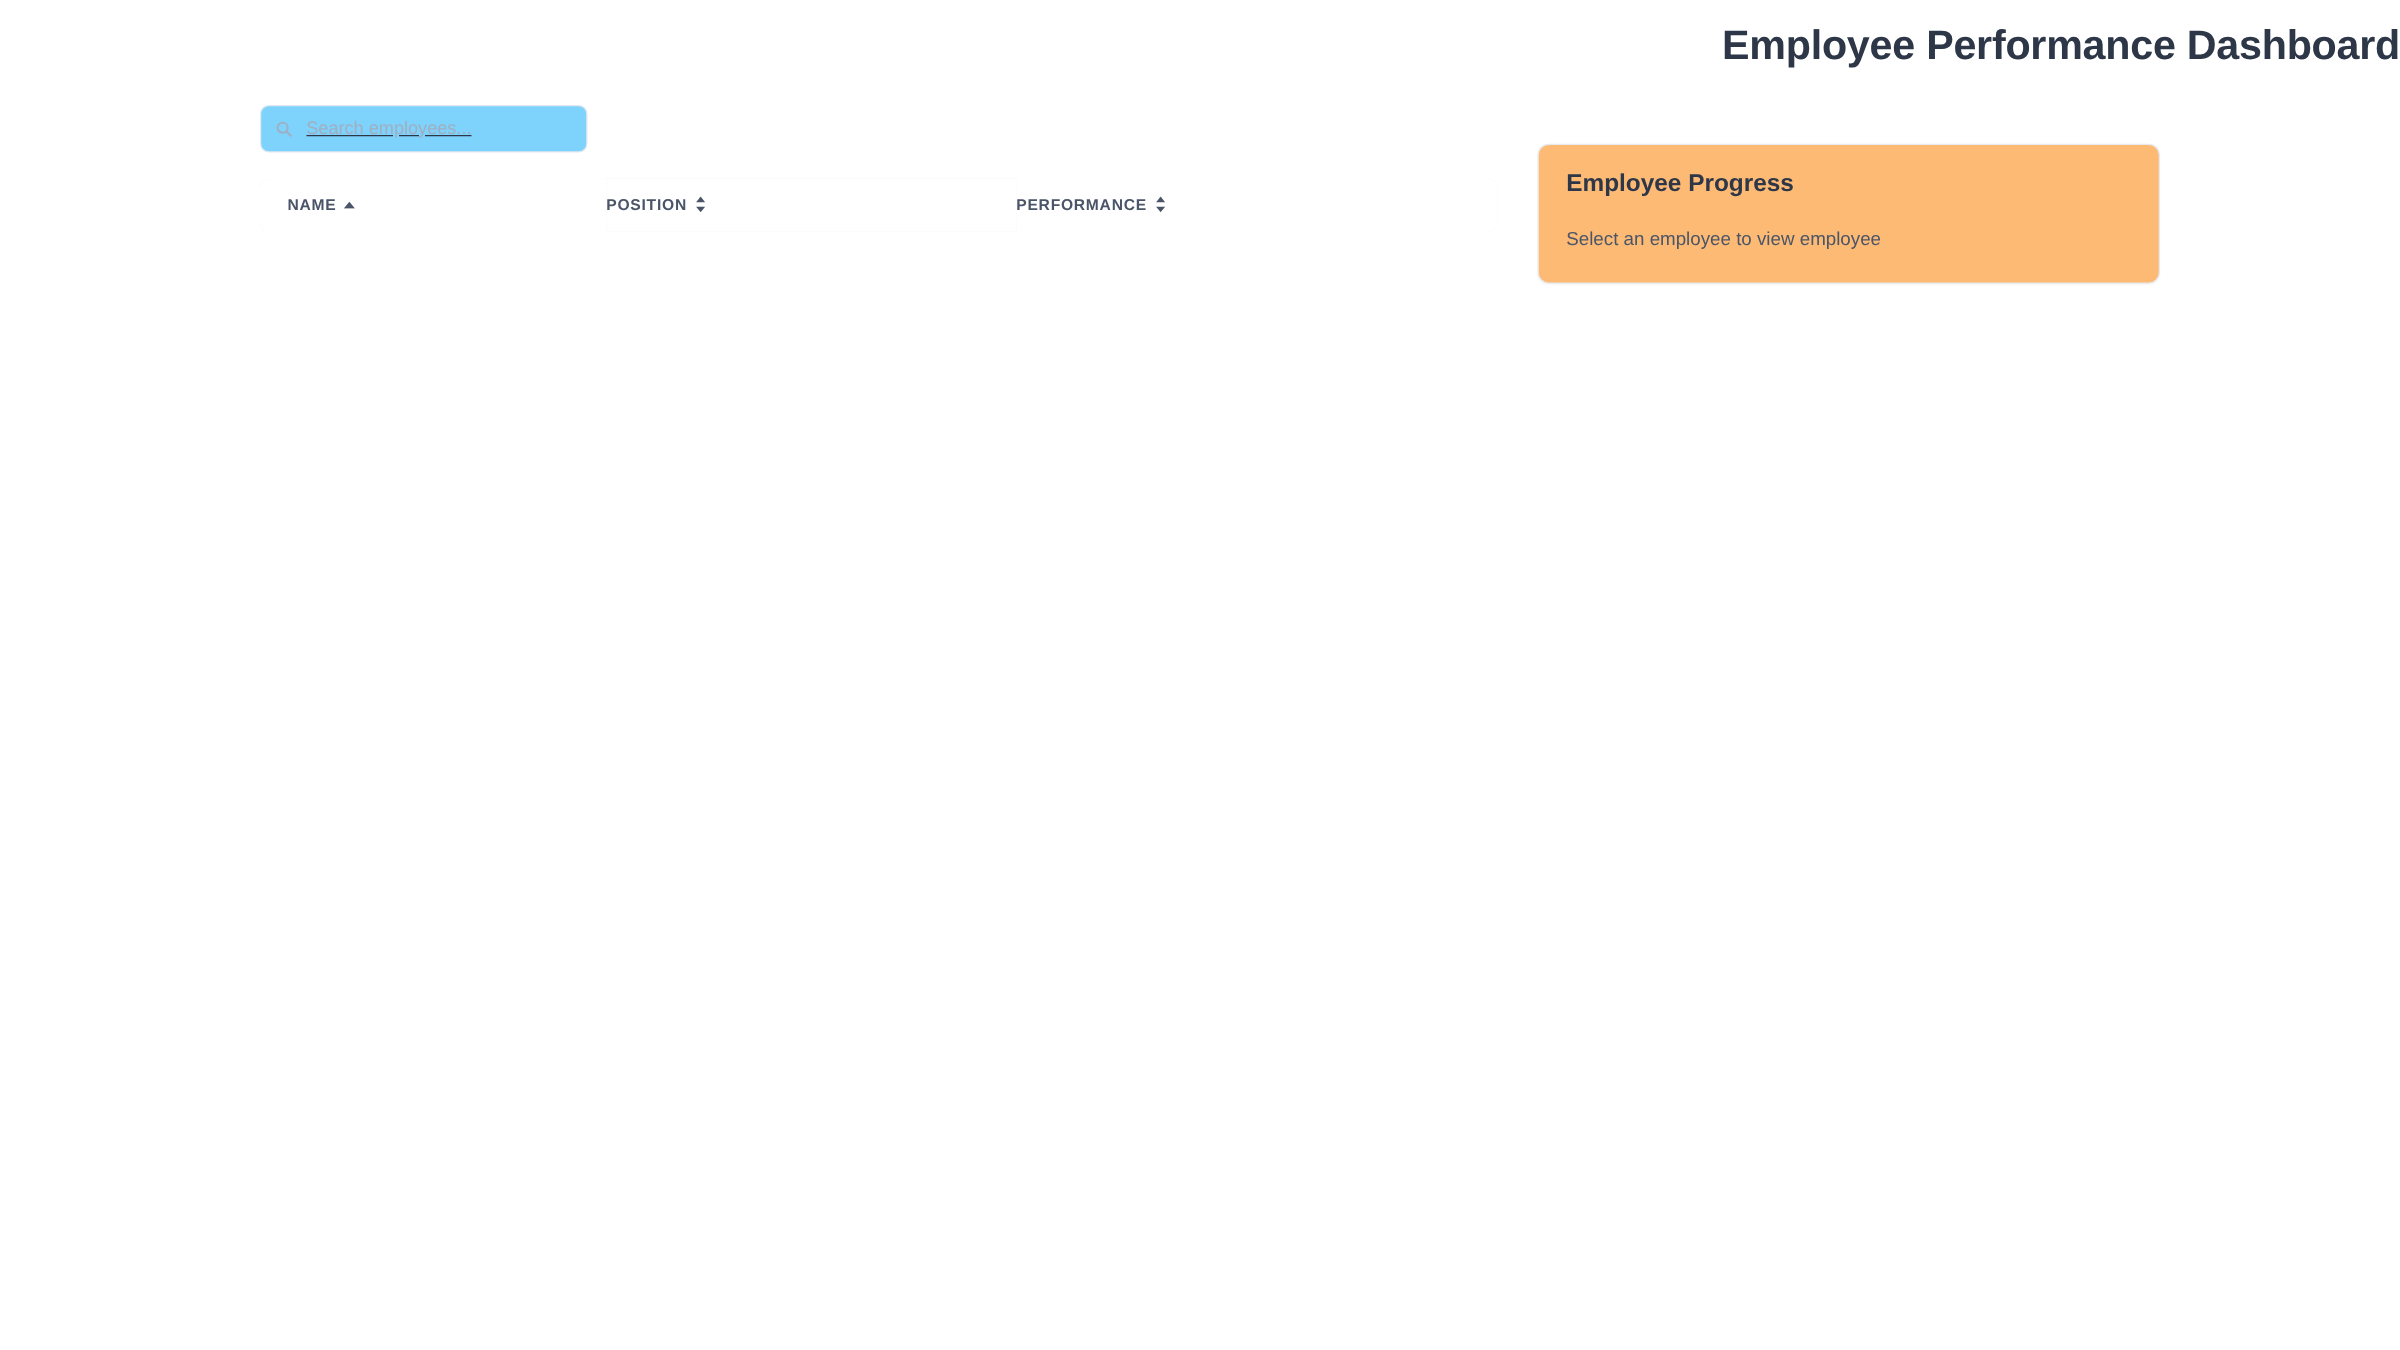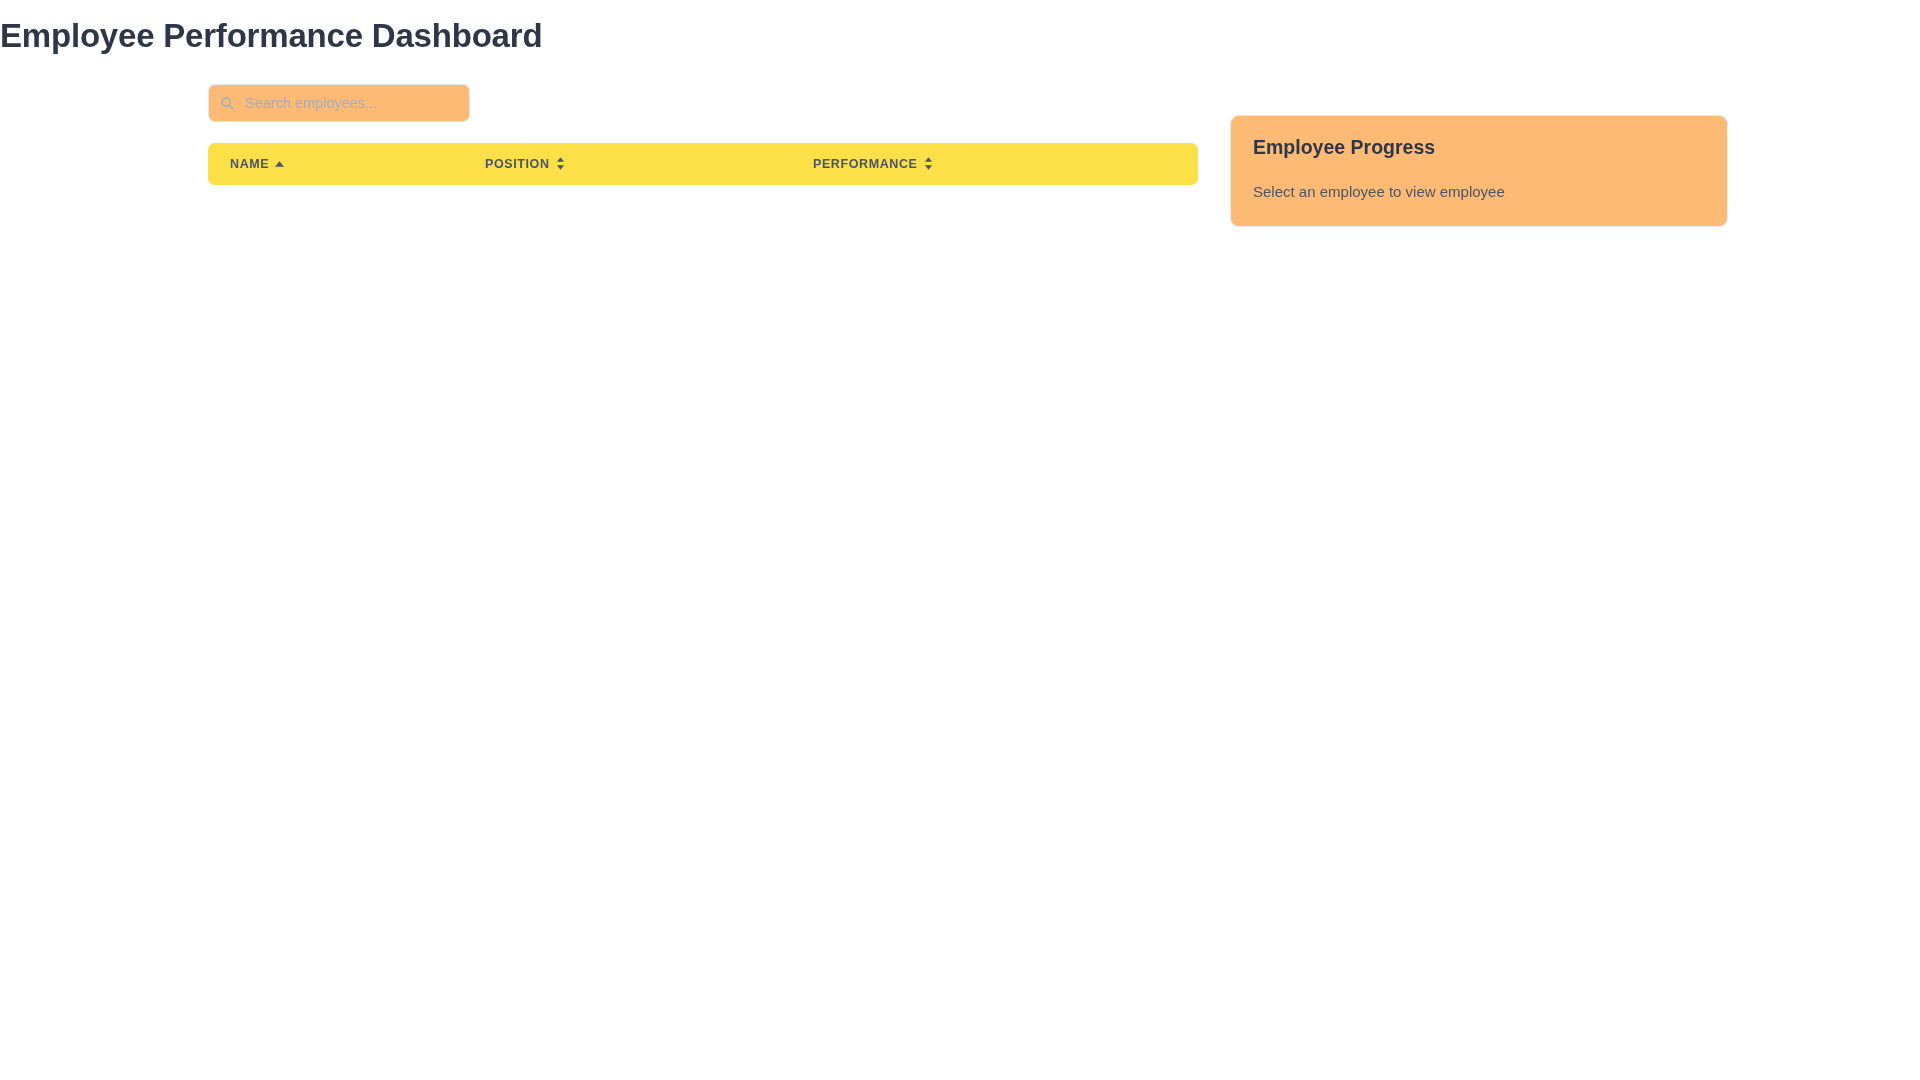--- a/index.html
+++ b/index.html
@@ -12,21 +12,21 @@
     font-family: "Liberation Sans", sans-serif;
     color: #2d3748;
   }
   .page {
     width: 1920px;
     height: 1080px;
     position: relative;
     overflow: hidden;
   }
   .page-title {
-    text-align: left;
+    text-align: right;
     font-size: 33px;
     font-weight: bold;
     color: #2d3748;
     letter-spacing: -0.2px;
     margin: 0;
     padding-top: 16px;
     line-height: 1.2;
   }
   .content {
     display: flex;
@@ -46,22 +46,23 @@
   }
   .search-input {
     width: 262px;
     height: 38px;
     border: 1px solid #e2e8f0;
     border-radius: 7px;
     padding: 0 10px 0 36px;
     font-size: 14.5px;
     font-family: "Liberation Sans", sans-serif;
     color: #2d3748;
-    background: #fdba74;
+    background: #7dd3fc;
     outline: none;
+    text-decoration: underline;
   }
   .search-input::placeholder {
     color: #a0aec0;
   }
   .search-icon {
     position: absolute;
     left: 12px;
     top: 50%;
     transform: translateY(-50%);
     width: 14px;
@@ -80,21 +81,21 @@
   }
   .table-head-row th {
     text-align: left;
     font-size: 12.5px;
     font-weight: bold;
     letter-spacing: 0.6px;
     color: #4a5568;
     text-transform: uppercase;
     padding: 14px 0 14px 0;
     height: 40px;
-    background: #fde047;
+    background: #ffffff;
     white-space: nowrap;
   }
   .table-head-row th:first-child {
     border-top-left-radius: 7px;
     border-bottom-left-radius: 7px;
     padding-left: 22px;
     width: 277px;
   }
   .table-head-row th:nth-child(2) {
     width: 328px;

